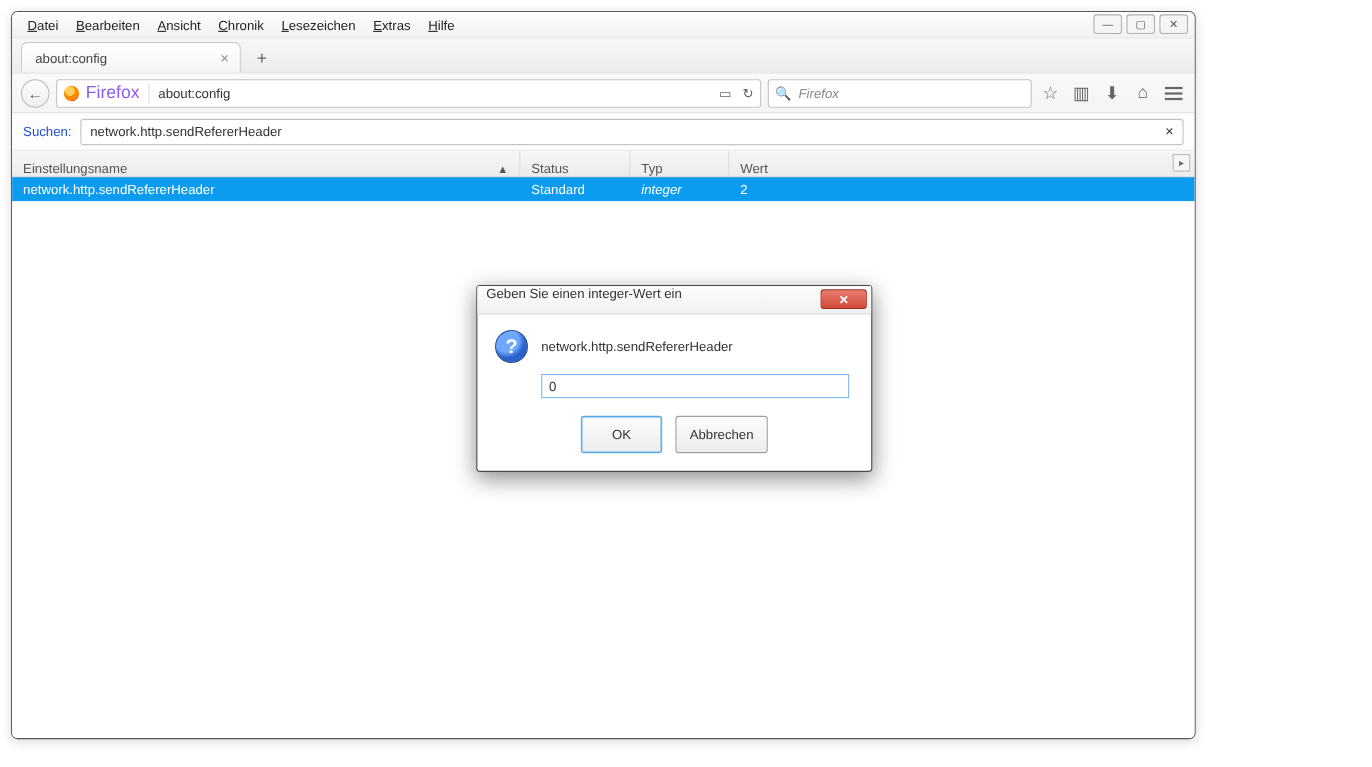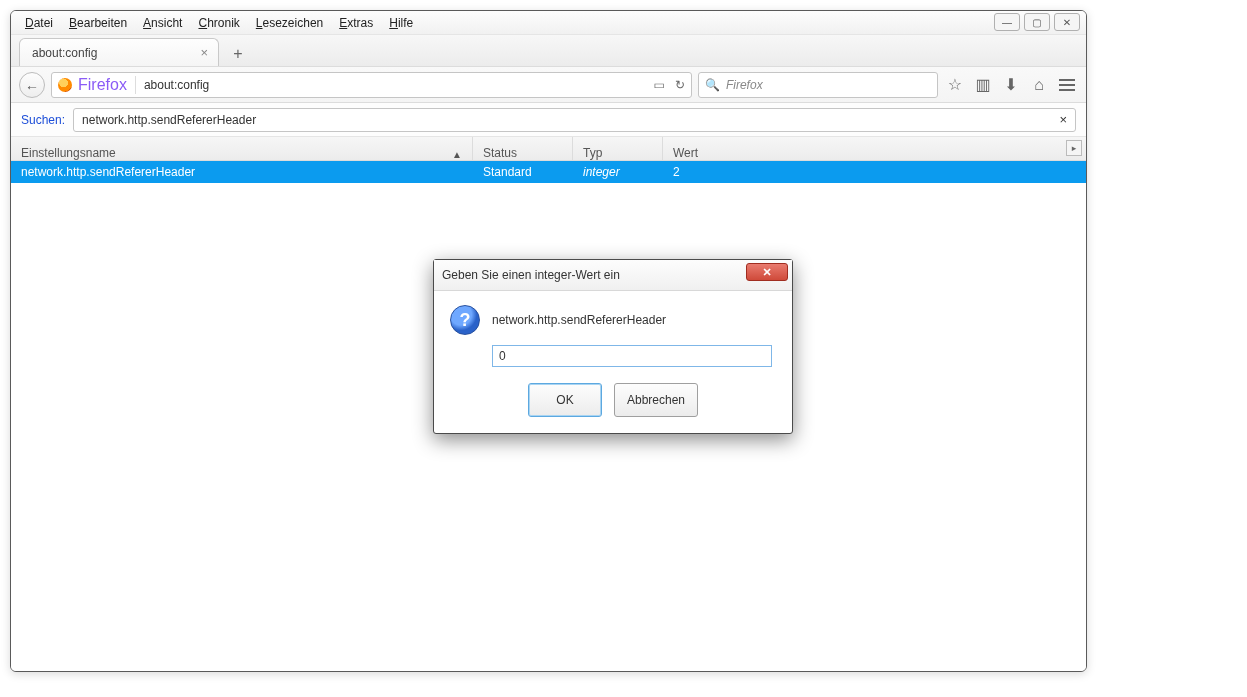--- a/index.html
+++ b/index.html
@@ -161,21 +161,21 @@
   
   .dialog {
     position:absolute;left:422px;top:76px;width:360px;
     border:1px solid #4a4a4a;border-radius:3px;
     box-shadow:0 6px 20px rgba(0,0,0,0.45);
     background:#fff;
   }
   .dialog-title{
     height:26px;background:linear-gradient(#fdfdfd,#f0f0f0);
     border-bottom:1px solid #d8d8d8;
-    display:flex;align-items:center;padding:15px 8px;font-size:12px;color:#333;
+    display:flex;align-items:flex-start;padding:0 8px;font-size:12px;color:#333;
     position:relative;
   }
   .dlg-close{
     position:absolute;right:4px;top:3px;width:42px;height:18px;
     background:linear-gradient(#e97b6f,#cf4a3a);
     border:1px solid #a02d20;border-radius:3px;
     display:flex;align-items:center;justify-content:center;color:#fff;font-size:11px;font-weight:bold;
   }
   .dialog-body{padding:14px 16px 16px 16px;}
   .dlg-row1{display:flex;align-items:center;gap:12px;margin-bottom:10px;}

